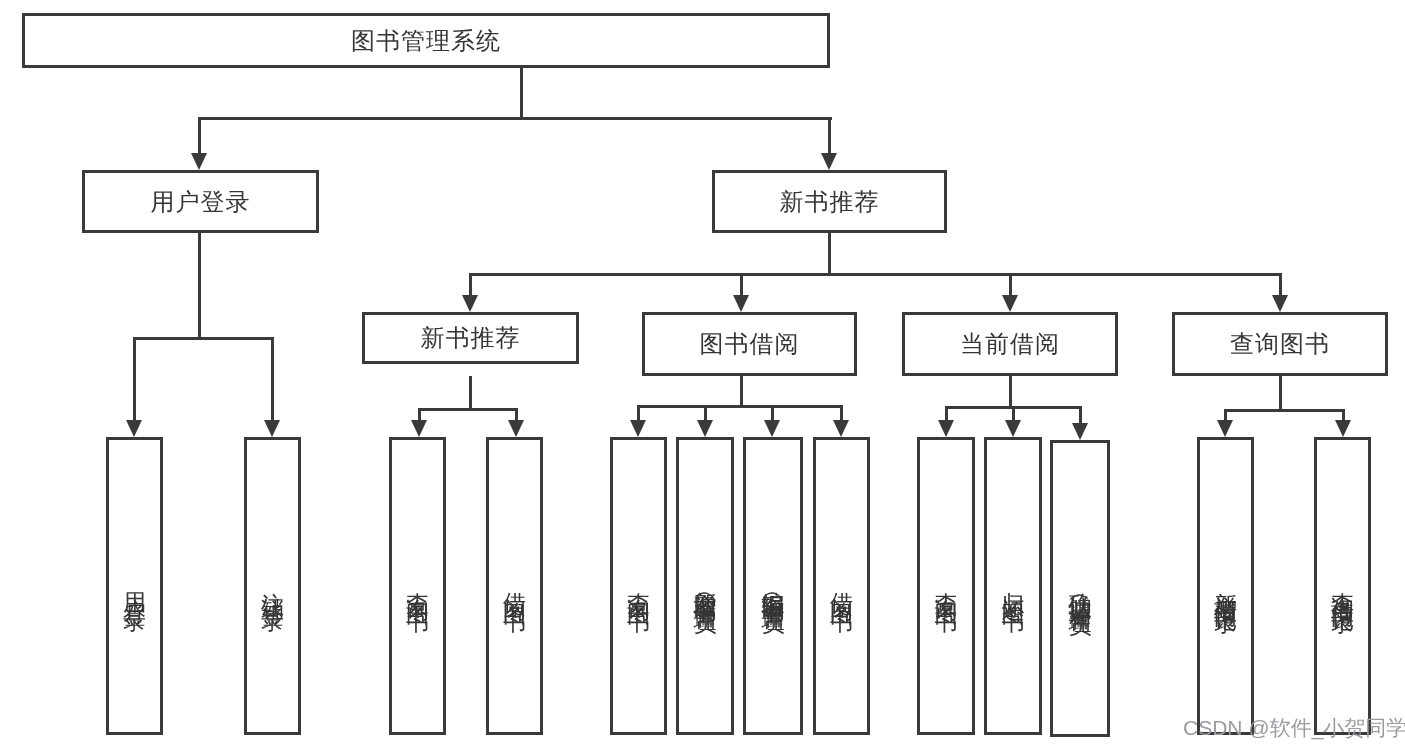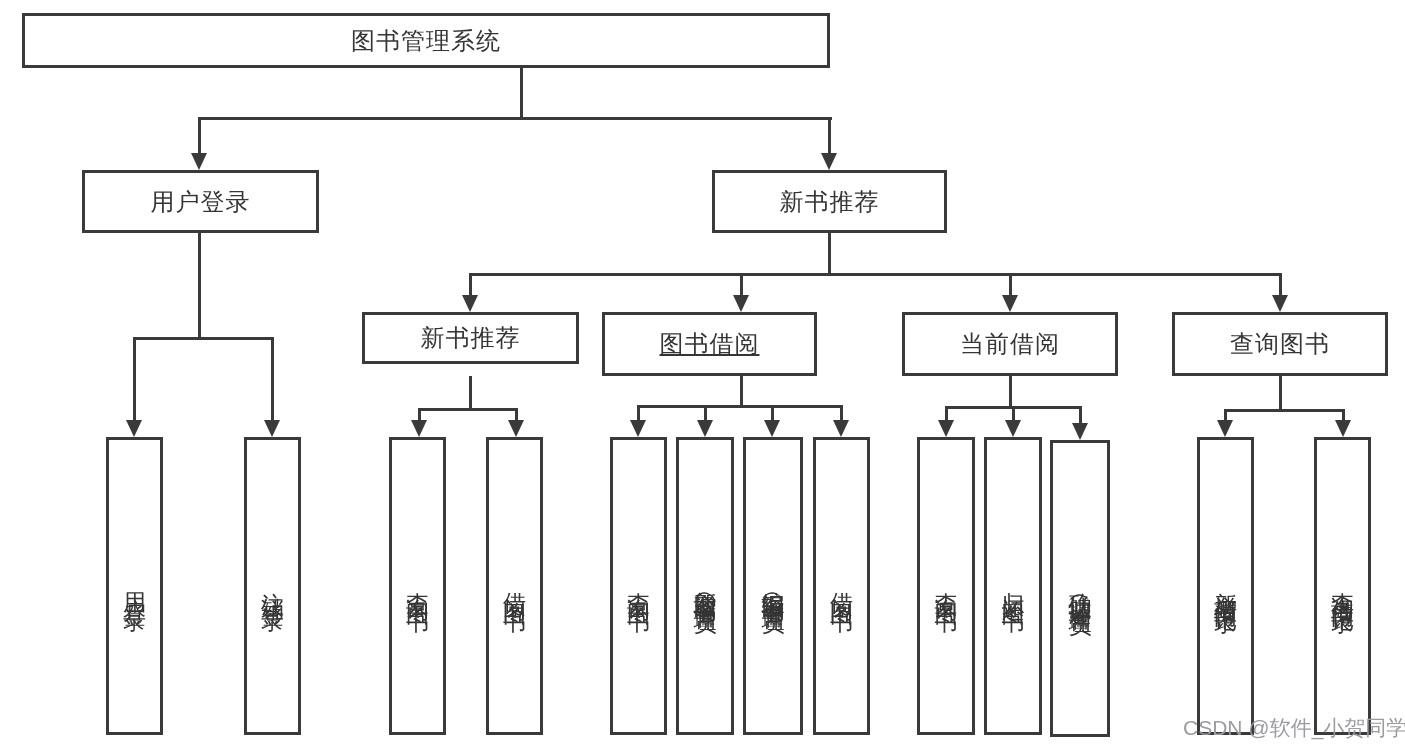--- a/index.html
+++ b/index.html
@@ -95,21 +95,21 @@
   <div class="line" style="left:740px; top:273px; width:3px; height:24px;"></div>
   <div class="arrow" style="left:733px; top:295px;"></div>
   <div class="line" style="left:1009px; top:273px; width:3px; height:24px;"></div>
   <div class="arrow" style="left:1002px; top:295px;"></div>
   <div class="line" style="left:1279px; top:273px; width:3px; height:24px;"></div>
   <div class="arrow" style="left:1272px; top:295px;"></div>
 
   <div class="box" style="left:362px; top:312px; width:217px; height:52px;">
     <span class="hlabel">新书推荐</span>
   </div>
-  <div class="box" style="left:602px; top:312px; width:215px; height:64px;text-decoration:underline;">
+  <div class="box" style="left:642px; top:312px; width:215px; height:64px;">
     <span class="hlabel">图书借阅</span>
   </div>
   <div class="box" style="left:902px; top:312px; width:216px; height:64px;">
     <span class="hlabel">当前借阅</span>
   </div>
   <div class="box" style="left:1172px; top:312px; width:216px; height:64px;">
     <span class="hlabel">查询图书</span>
   </div>
 
   <div class="line" style="left:469px; top:376px; width:3px; height:35px;"></div>

